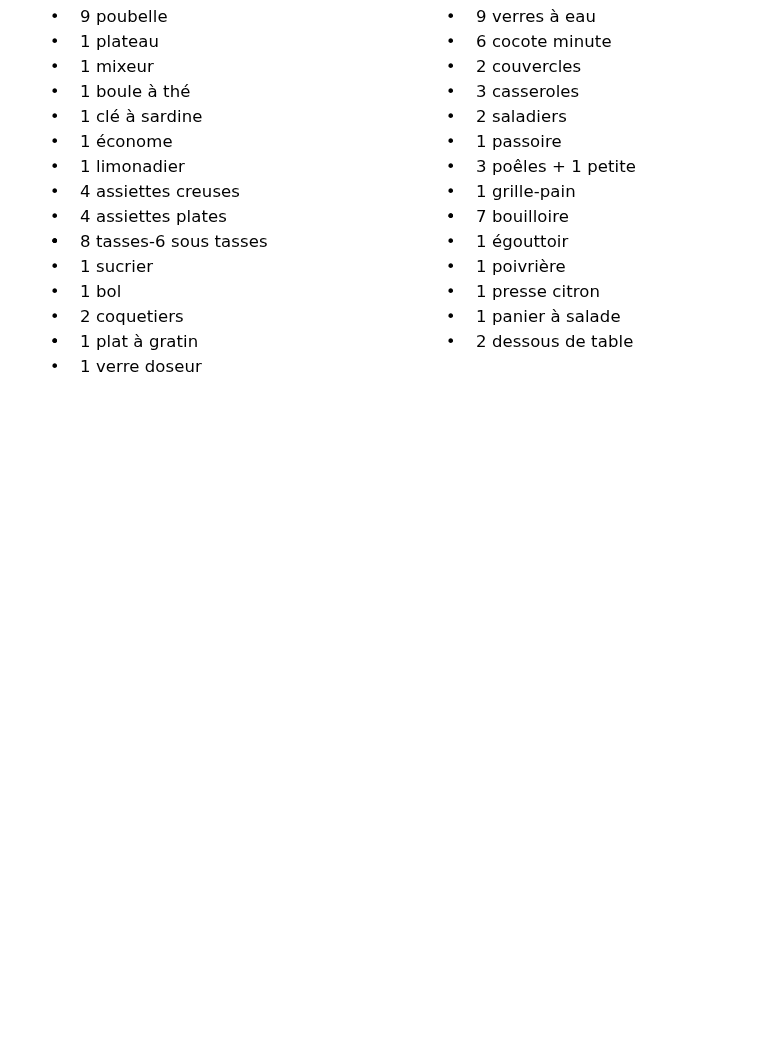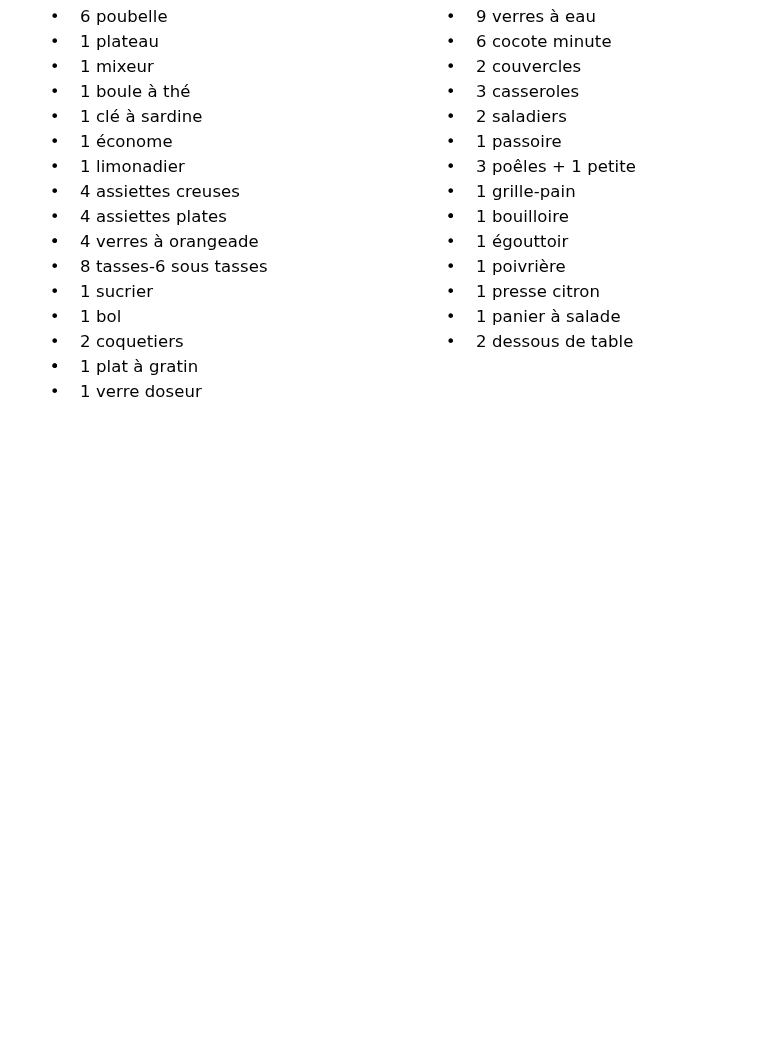--- a/index.html
+++ b/index.html
@@ -64,52 +64,52 @@
     line-height: 25px;
   }
 </style>
 </head>
 <body>
 
 <div class="page">
   <div class="columns">
     <div class="column column-left">
       <ul class="items">
-          <li><span class="bullet">•</span><span class="label">6 poubelle</span></li>
+          <li><span class="bullet">•</span><span class="label">9 poubelle</span></li>
           <li><span class="bullet">•</span><span class="label">1 plateau</span></li>
           <li><span class="bullet">•</span><span class="label">1 mixeur</span></li>
           <li><span class="bullet">•</span><span class="label">1 boule à thé</span></li>
           <li><span class="bullet">•</span><span class="label">1 clé à sardine</span></li>
           <li><span class="bullet">•</span><span class="label">1 économe</span></li>
           <li><span class="bullet">•</span><span class="label">1 limonadier</span></li>
           <li><span class="bullet">•</span><span class="label">4 assiettes creuses</span></li>
           <li><span class="bullet">•</span><span class="label">4 assiettes plates</span></li>
           <li><span class="bullet">•</span></li>
-          <li><span class="bullet">•</span><span class="label">4 verres à orangeade</span></li>
+          <li><span class="bullet">•</span></li>
           <li><span class="bullet">•</span><span class="label">8 tasses-6 sous tasses</span></li>
           <li><span class="bullet">•</span><span class="label">1 sucrier</span></li>
           <li><span class="bullet">•</span><span class="label">1 bol</span></li>
           <li><span class="bullet">•</span><span class="label">2 coquetiers</span></li>
           <li><span class="bullet">•</span></li>
           <li><span class="bullet">•</span><span class="label">1 plat à gratin</span></li>
           <li><span class="bullet">•</span><span class="label">1 verre doseur</span></li>
         </ul>
     </div>
     <div class="column column-right">
       <ul class="items">
           <li><span class="bullet">•</span><span class="label">9 verres à eau</span></li>
           <li><span class="bullet">•</span><span class="label">6 cocote minute</span></li>
           <li><span class="bullet">•</span><span class="label">2 couvercles</span></li>
           <li><span class="bullet">•</span><span class="label">3 casseroles</span></li>
           <li><span class="bullet">•</span><span class="label">2 saladiers</span></li>
           <li><span class="bullet">•</span><span class="label">1 passoire</span></li>
           <li><span class="bullet">•</span><span class="label">3 poêles + 1 petite</span></li>
           <li><span class="bullet">•</span><span class="label">1 grille-pain</span></li>
           <li><span class="bullet">•</span></li>
-          <li><span class="bullet">•</span><span class="label">1 bouilloire</span></li>
+          <li><span class="bullet">•</span><span class="label">7 bouilloire</span></li>
           <li><span class="bullet">•</span><span class="label">1 égouttoir</span></li>
           <li><span class="bullet">•</span><span class="label">1 poivrière</span></li>
           <li><span class="bullet">•</span><span class="label">1 presse citron</span></li>
           <li><span class="bullet">•</span><span class="label">1 panier à salade</span></li>
           <li><span class="bullet">•</span><span class="label">2 dessous de table</span></li>
         </ul>
     </div>
   </div>
 </div>
 

